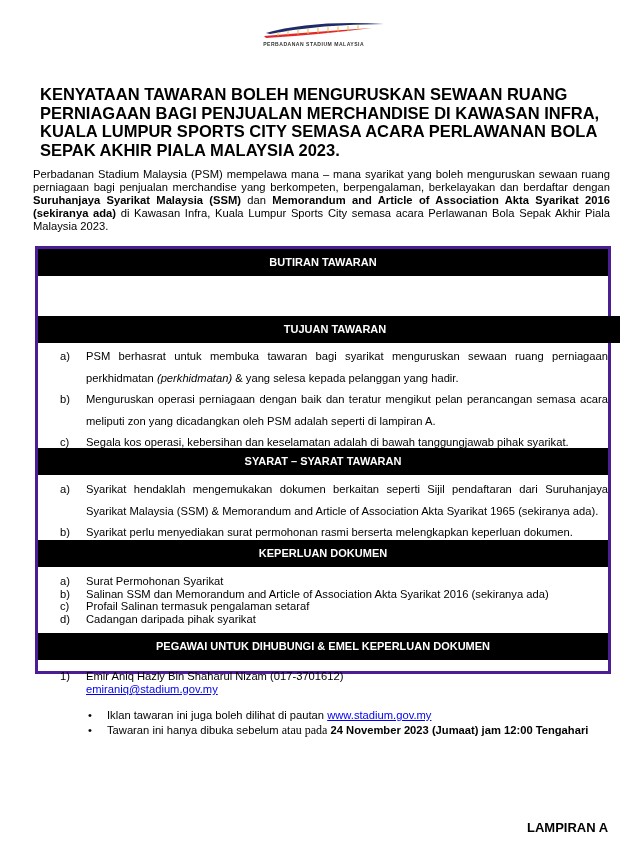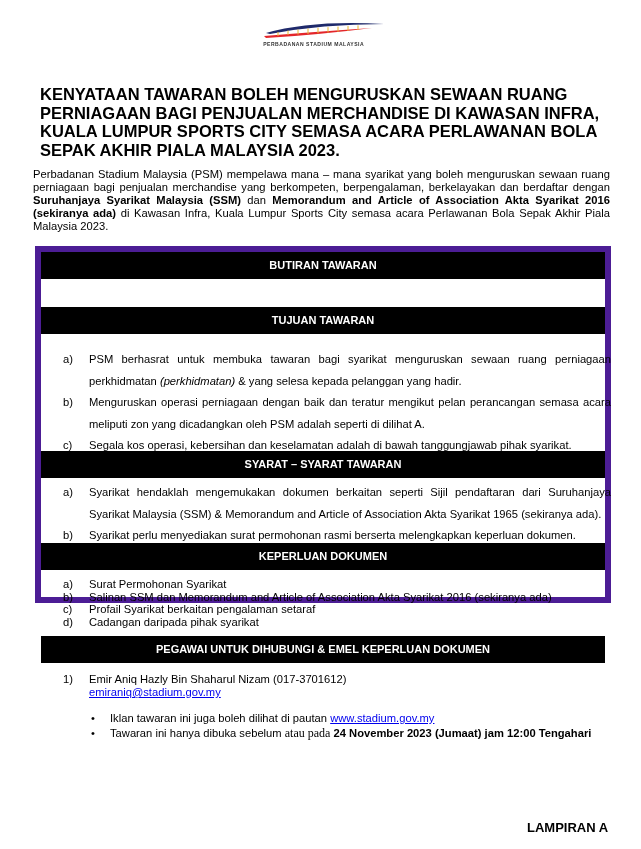--- a/index.html
+++ b/index.html
@@ -55,22 +55,22 @@
       font-size: 11.2px;
       line-height: 13.1px;
       text-align: justify;
     }
     .intro b { font-weight: bold; }
     .box {
       position: absolute;
       left: 35px;
       top: 246px;
       width: 576px;
-      height: 357px;
-      border: 6px solid #4c1d95;
+      height: 428px;
+      border: 3px solid #4c1d95;
       box-sizing: border-box;
     }
     .hdr {
       position: absolute;
       left: 0;
       width: 100%;
       background: #000;
       color: #fff;
       font-weight: bold;
       font-size: 11px;
@@ -163,38 +163,38 @@
 </div>
 
 <div class="title">KENYATAAN TAWARAN BOLEH MENGURUSKAN SEWAAN RUANG PERNIAGAAN BAGI PENJUALAN MERCHANDISE DI KAWASAN INFRA, KUALA LUMPUR SPORTS CITY SEMASA ACARA PERLAWANAN BOLA SEPAK AKHIR PIALA MALAYSIA 2023.</div>
 
 <div class="intro"><span>Perbadanan Stadium Malaysia (PSM) mempelawa mana – mana syarikat yang boleh menguruskan sewaan ruang perniagaan bagi penjualan merchandise yang berkompeten, berpengalaman, berkelayakan dan berdaftar dengan </span><b>Suruhanjaya Syarikat Malaysia (SSM)</b><span> dan </span><b>Memorandum and Article of Association Akta Syarikat 2016 (sekiranya ada)</b><span> di Kawasan Infra, Kuala Lumpur Sports City semasa acara Perlawanan Bola Sepak Akhir Piala Malaysia 2023.</span></div>
 
 <div class="box">
 
   <div class="hdr" style="top:0;">BUTIRAN TAWARAN</div>
 
-  <div class="hdr" style="top:55px;">TUJUAN TAWARAN</div>
+  <div class="hdr" style="top:67px;padding-left:12px;">TUJUAN TAWARAN</div>
   <ol class="alpha spaced" style="top:97px;">
     <li><span class="mk">a)</span><span>PSM berhasrat untuk membuka tawaran bagi syarikat menguruskan sewaan ruang perniagaan perkhidmatan </span><i>(perkhidmatan)</i><span> &amp; yang selesa kepada pelanggan yang hadir.</span></li>
-    <li><span class="mk">b)</span><span>Menguruskan operasi perniagaan dengan baik dan teratur mengikut pelan perancangan semasa acara meliputi zon yang dicadangkan oleh PSM adalah seperti di dilihat A.</span></li>
+    <li><span class="mk">b)</span><span>Menguruskan operasi perniagaan dengan baik dan teratur mengikut pelan perancangan semasa acara meliputi zon yang dicadangkan oleh PSM adalah seperti di lampiran A.</span></li>
     <li><span class="mk">c)</span><span>Segala kos operasi, kebersihan dan keselamatan adalah di bawah tanggungjawab pihak syarikat.</span></li>
   </ol>
 
   <div class="hdr" style="top:199px;">SYARAT – SYARAT TAWARAN</div>
   <ol class="alpha spaced" style="top:230px;">
     <li><span class="mk">a)</span><span>Syarikat hendaklah mengemukakan dokumen berkaitan seperti Sijil pendaftaran dari Suruhanjaya Syarikat Malaysia (SSM) &amp; Memorandum and Article of Association Akta Syarikat 1965 (sekiranya ada).</span></li>
     <li><span class="mk">b)</span><span>Syarikat perlu menyediakan surat permohonan rasmi berserta melengkapkan keperluan dokumen.</span></li>
   </ol>
 
   <div class="hdr" style="top:291px;">KEPERLUAN DOKUMEN</div>
   <ol class="alpha tight" style="top:326px;">
     <li><span class="mk">a)</span><span>Surat Permohonan Syarikat</span></li>
     <li><span class="mk">b)</span><span>Salinan SSM dan Memorandum and Article of Association Akta Syarikat 2016 (sekiranya ada)</span></li>
-    <li><span class="mk">c)</span><span>Profail Syarikat berkaitan pengalaman setaraf</span></li>
+    <li><span class="mk">c)</span><span>Profail Salinan termasuk pengalaman setaraf</span></li>
     <li><span class="mk">d)</span><span>Cadangan daripada pihak syarikat</span></li>
   </ol>
 
   <div class="hdr" style="top:384px;">PEGAWAI UNTUK DIHUBUNGI &amp; EMEL KEPERLUAN DOKUMEN</div>
   <div class="contact">
     <span class="mk">1)</span>
     <div class="body">
       <div>Emir Aniq Hazly Bin Shaharul Nizam (017-3701612)</div>
       <a class="link" href="emiraniq@stadium.gov.my">emiraniq@stadium.gov.my</a>
     </div>

